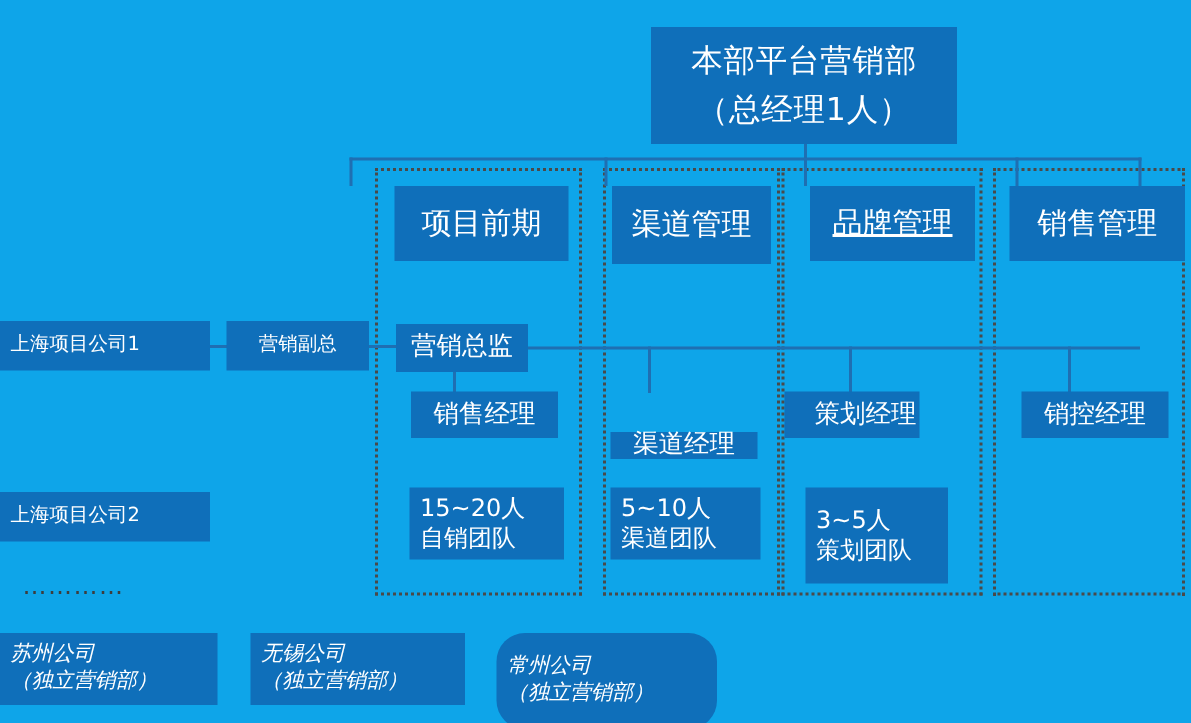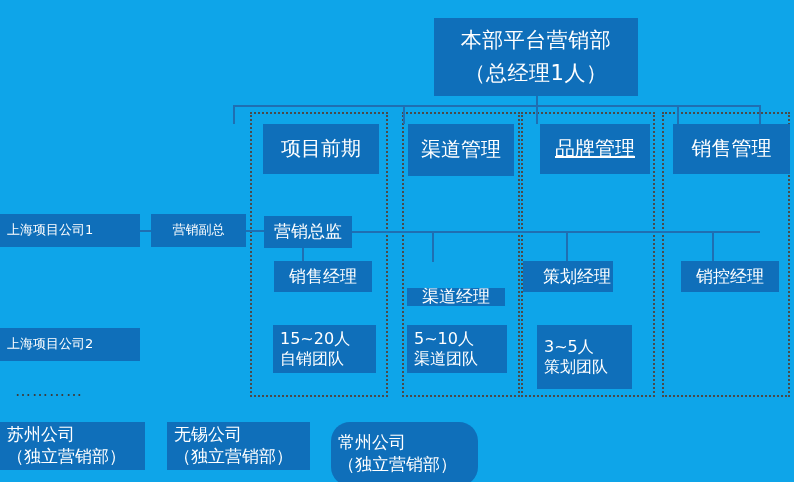--- a/index.html
+++ b/index.html
@@ -46,21 +46,21 @@
   
   .mgr { font-size: 17px; }
 
   
   .team { font-size: 16px; }
 
   
   .co { font-size: 13px; }
 
   
-  .bco { font-size: 17px; }
+  .bco { font-size: 14px; font-style: italic; }
 
   
   .group {
     position: absolute;
     border: 2px dotted #4a4a4a;
     box-sizing: border-box;
     background: transparent;
     z-index: 1;
   }
 

